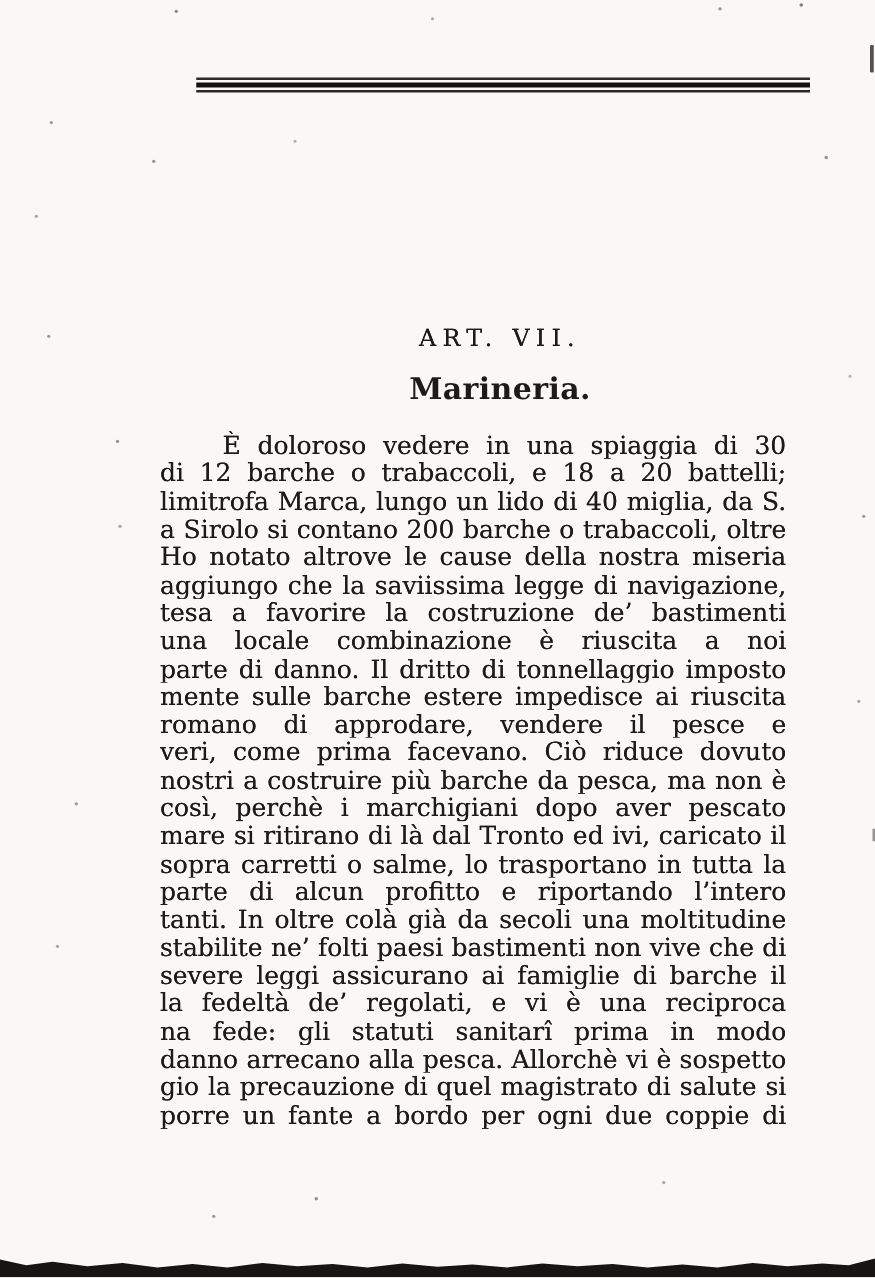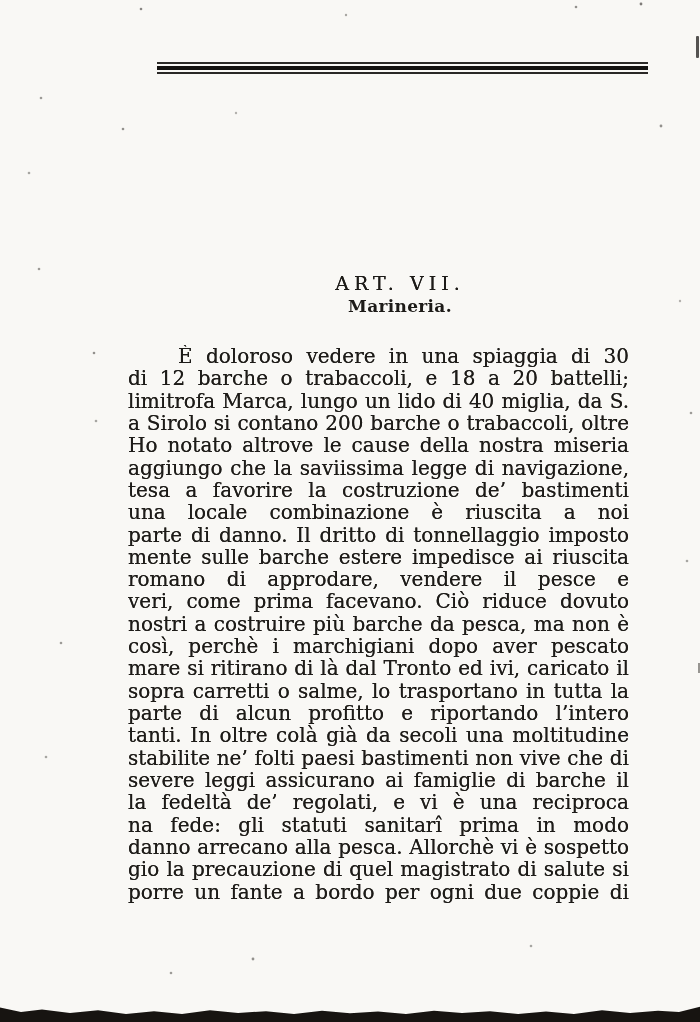--- a/index.html
+++ b/index.html
@@ -13,27 +13,27 @@
   }
   .page { position: absolute; inset: 0; }
 
   
   .divider { position: absolute; left: 157px; top: 62px; width: 491px; }
   .divider .r1 { height: 1.5px; background: #2e2c29; margin-bottom: 2px; }
   .divider .r2 { height: 4px;   background: #141210; margin-bottom: 2px; }
   .divider .r3 { height: 2px;   background: #2a2826; }
 
   .title {
-    position: absolute; top: 272px; left: 100px; width: 600px;
+    position: absolute; top: 260px; left: 100px; width: 600px;
     text-align: center; font-size: 19px; letter-spacing: 5px;
     text-shadow: 0 0 0.5px currentColor;
   }
   .subtitle {
     position: absolute; top: 296px; left: 100px; width: 600px;
-    text-align: center; font-size: 17px; font-weight: bold;
+    text-align: center; font-size: 24px; font-weight: bold;
     letter-spacing: 0.3px;
   }
 
   .body-text {
     position: absolute; left: 128px; top: 345px; width: 501px;
     font-size: 20px;
     text-shadow: 0 0 0.5px rgba(25,22,18,0.85);
   }
   .line {
     height: 22.32px; line-height: 22.32px;

